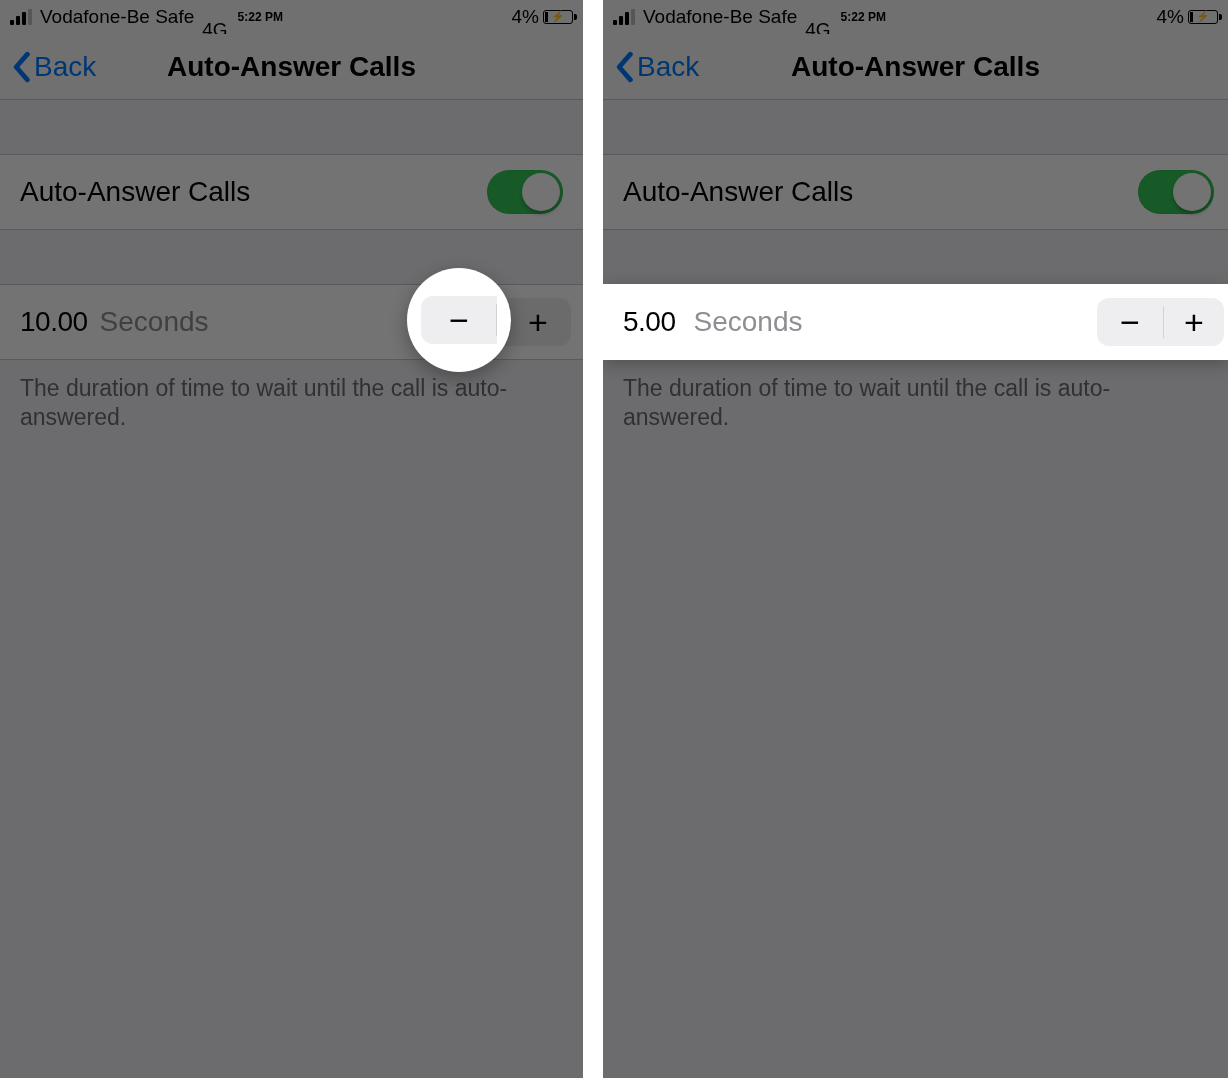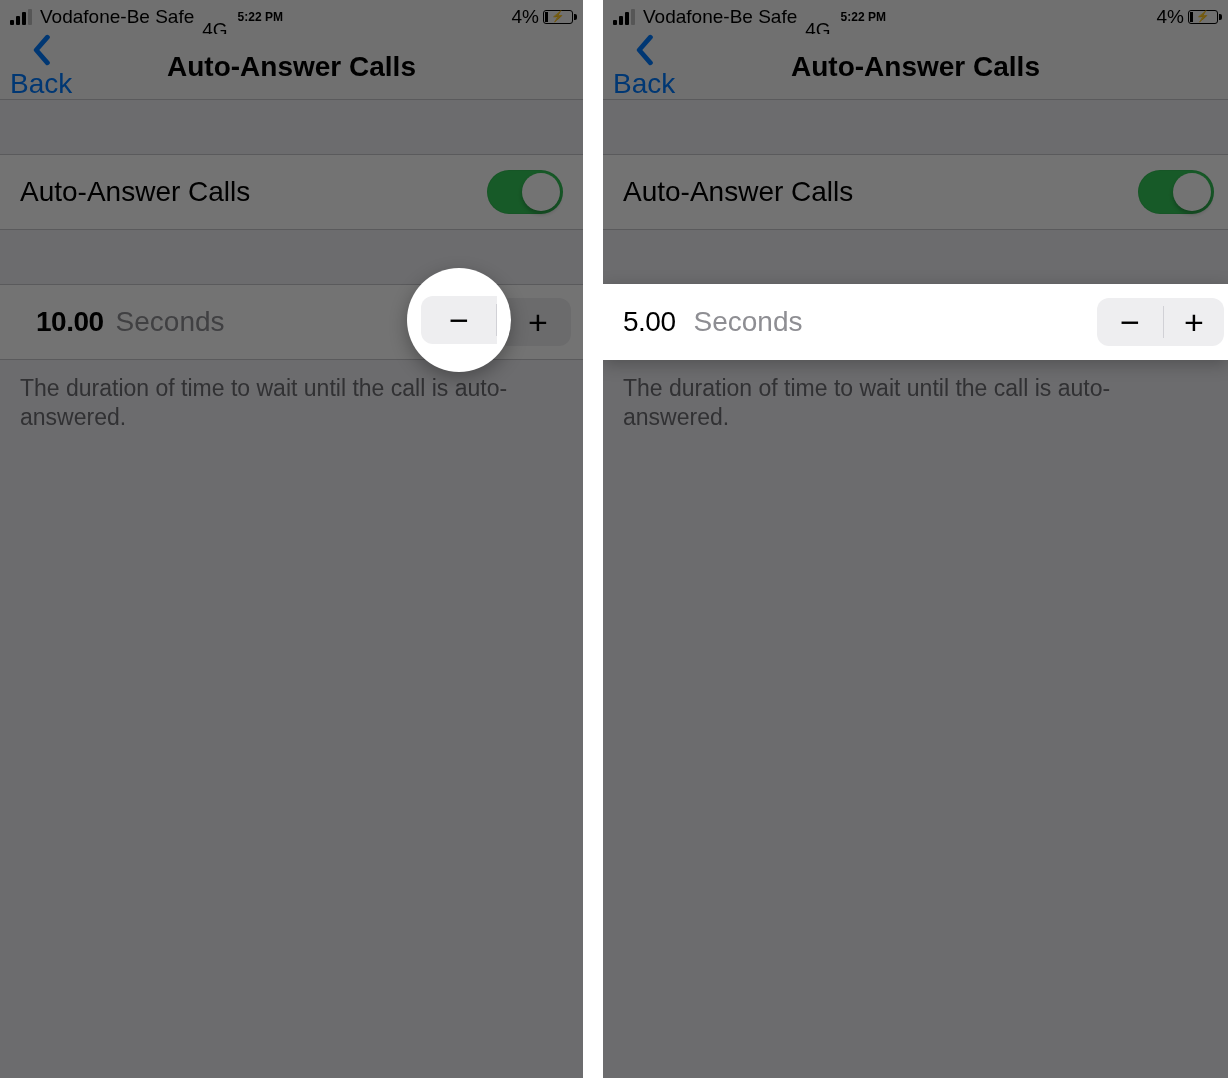--- a/index.html
+++ b/index.html
@@ -89,21 +89,20 @@
     position: relative;
     display: flex;
     align-items: center;
   }
   .nav-back {
     display: flex; align-items: center;
     color: #007aff;
     font-size: 28px;
     padding-left: 10px;
     gap: 2px;
-    flex-direction: column;
   }
   .nav-back svg { width: 22px; height: 32px; }
   .nav-title {
     position: absolute;
     left: 0; right: 0;
     text-align: center;
     font-size: 28px;
     font-weight: 700;
     color: #000;
   }
@@ -136,21 +135,21 @@
     position: absolute;
     right: 3px; top: 3px;
     width: 38px; height: 38px;
     border-radius: 50%;
     background: #fff;
     box-shadow: 0 3px 4px rgba(0,0,0,0.25);
   }
 
   .section-gap2 { height: 54px; }
 
-  .stepper-cell .value { font-weight: 700; letter-spacing: -0.5px; margin-left: 16px; }
+  .stepper-cell .value { font-weight: 400; letter-spacing: -0.5px; }
   .stepper-cell .unit { color: #8e8e93; margin-left: 12px; }
   .stepper {
     margin-left: auto;
     display: flex;
     background: #eeeef0;
     border-radius: 12px;
     height: 48px;
   }
   .stepper .btn {
     width: 66px;

